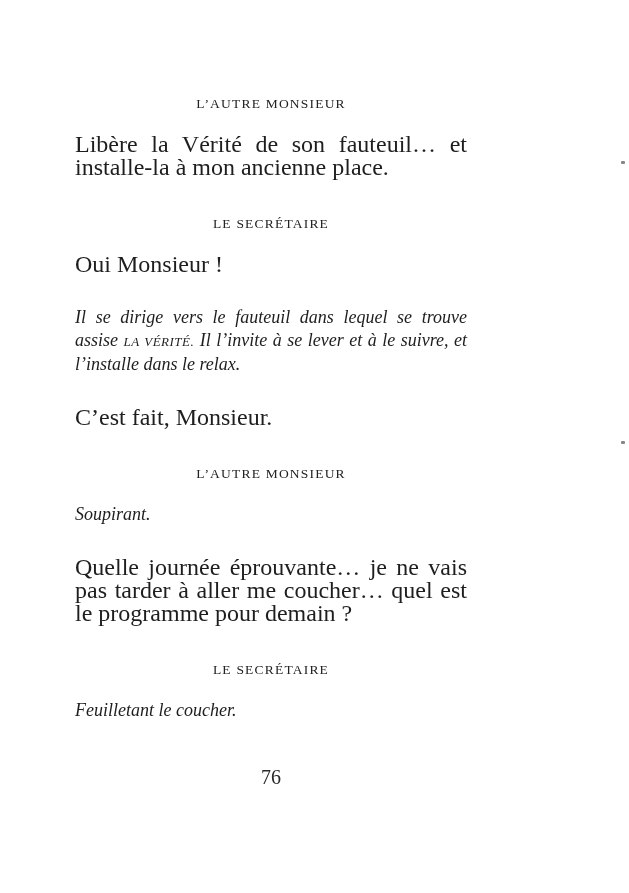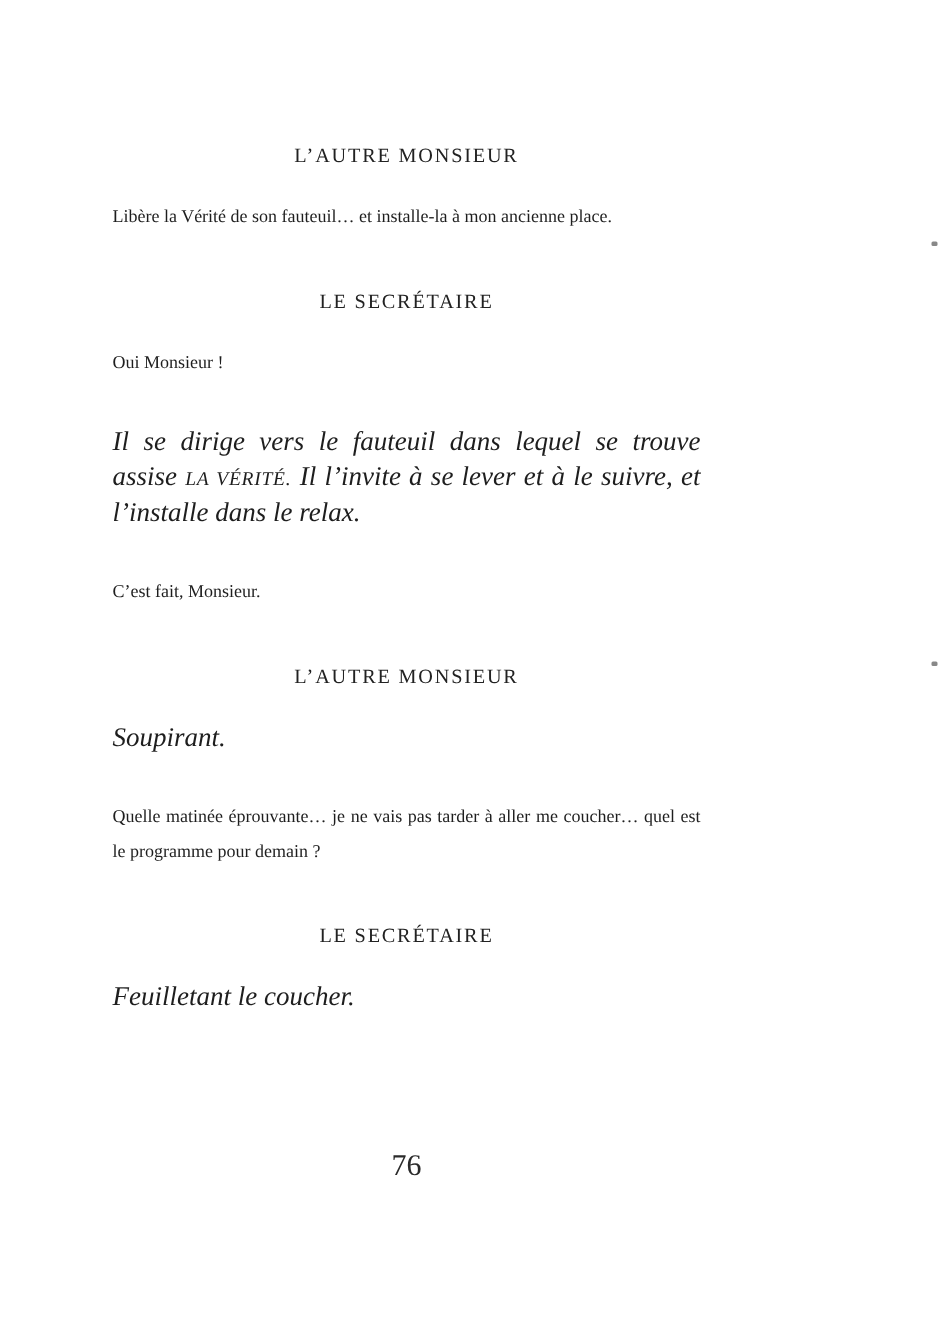--- a/index.html
+++ b/index.html
@@ -26,21 +26,21 @@
     text-align: center;
     font-size: 13.5px;
     letter-spacing: 1.2px;
     margin: 0 0 21px 0;
     color: #222222;
   }
   .speaker.space-above {
     margin-top: 37px;
   }
   .dialogue {
-    font-size: 12px;
+    font-size: 24px;
     line-height: 23px;
     text-align: justify;
     margin: 0 0 30px 0;
   }
   .stage {
     font-size: 18px;
     line-height: 23px;
     font-style: italic;
     text-align: justify;
     margin: 0 0 30px 0;
@@ -85,21 +85,21 @@
     <p class="dialogue">Oui Monsieur !</p>
 
     <p class="stage"><span>Il se dirige vers le fauteuil dans lequel se trouve assise </span><span class="sc">LA VÉRITÉ.</span><span> Il l’invite à se lever et à le suivre, et l’installe dans le relax.</span></p>
 
     <p class="dialogue">C’est fait, Monsieur.</p>
 
     <p class="speaker space-above">L’AUTRE MONSIEUR</p>
 
     <p class="stage">Soupirant.</p>
 
-    <p class="dialogue">Quelle matinée éprouvante… je ne vais pas tarder à aller me coucher… quel est le programme pour demain ?</p>
+    <p class="dialogue">Quelle journée éprouvante… je ne vais pas tarder à aller me coucher… quel est le programme pour demain ?</p>
 
     <p class="speaker space-above">LE SECRÉTAIRE</p>
 
     <p class="stage">Feuilletant le coucher.</p>
 
 
   </div>
 
   <div class="page-number">76</div>
 

